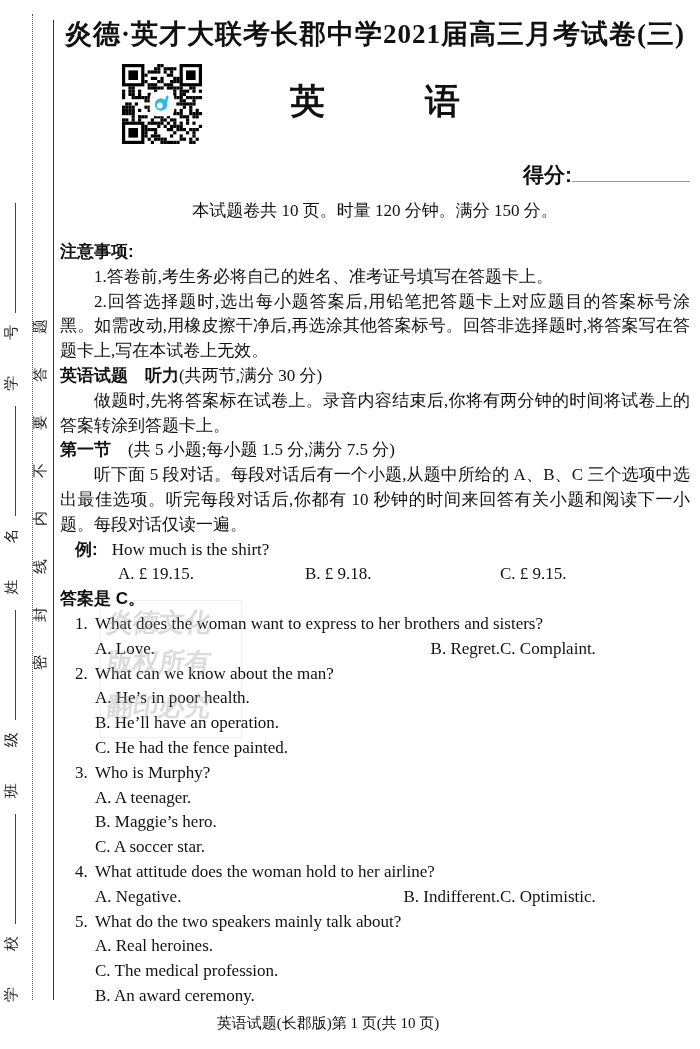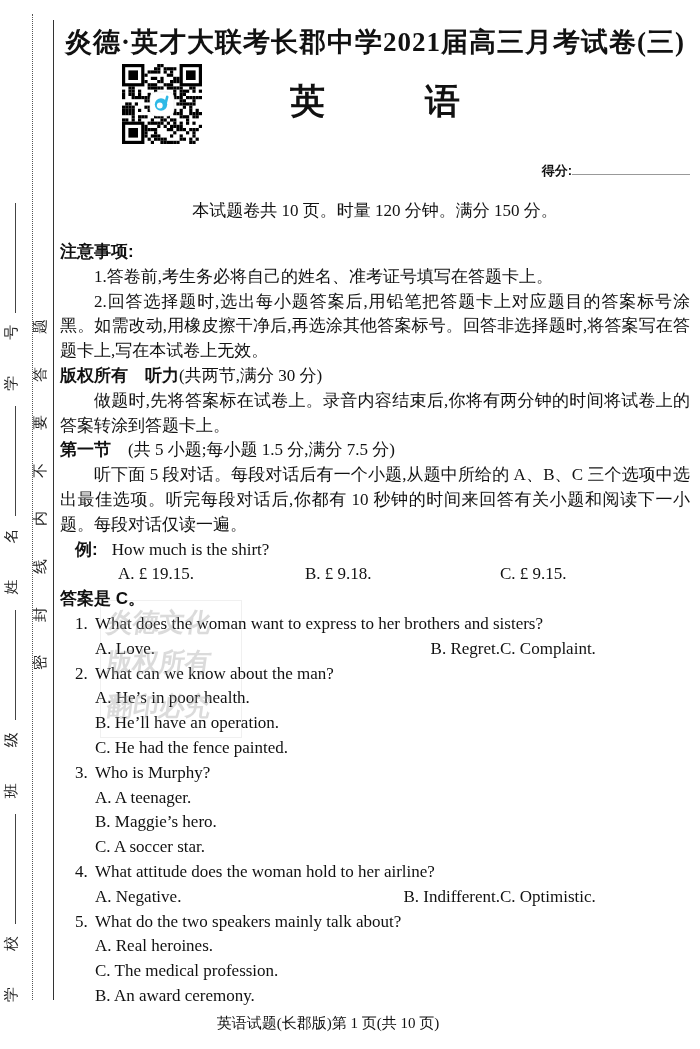--- a/index.html
+++ b/index.html
@@ -18,31 +18,31 @@
   .fields-strip .flabel { letter-spacing:36px; color:#222; }
   .fields-strip .fline { display:inline-block; width:110px; border-bottom:1.2px solid #444; height:14px; margin-left:-24px; }
   .seal-strip { left:31px; top:1000px; width:1000px; height:20px; font-size:15px; color:#222; }
   .seal-strip .seal-text { margin-left:330px; letter-spacing:33px; }
   .dotted-line { position:absolute; left:32px; top:14px; height:986px; width:0; border-left:1.5px dotted #555; }
   .solid-line  { position:absolute; left:53px; top:20px; height:980px; width:0; border-left:1.2px solid #333; }
 
   
   .panel { position:absolute; left:60px; top:0; width:630px; height:1049px; }
 
-  .header-title { position:absolute; top:24px; left:0; width:100%; text-align:center;
+  .header-title { position:absolute; top:16px; left:0; width:100%; text-align:center;
     font-size:27px; font-weight:900; letter-spacing:1px; white-space:nowrap;
     font-family:"Liberation Serif","DejaVu Serif",serif; }
 
   .qr { position:absolute; left:62px; top:64px; width:80px; height:80px; }
 
   .subject-title { position:absolute; top:78px; left:0; width:100%; display:flex;
     justify-content:center; gap:100px; font-size:35px; font-weight:bold;
     font-family:"Liberation Sans","DejaVu Sans",sans-serif; }
 
-  .score-row { position:absolute; top:161px; right:0; font-size:13px; }
+  .score-row { position:absolute; top:161px; right:0; font-size:21px; }
   .score-row .score-underline { display:inline-block; width:118px; height:14px; border-bottom:1.5px solid #999; }
 
   .paper-info { position:absolute; top:199px; left:0; width:100%; text-align:center; font-size:17px; }
 
   .flow { position:absolute; top:240px; left:0; width:630px; line-height:24.8px; }
   .flow p { margin:0; }
   .indent { text-indent:2em; text-align:justify; }
   .q-line { padding-left:15px; }
   .q-num { display:inline-block; min-width:20px; }
   .opt-stack { padding-left:35px; }
@@ -314,21 +314,21 @@
     <span class="hei">得分:</span><span class="score-underline"></span>
   </div>
 
   <div class="paper-info">本试题卷共 10 页。时量 120 分钟。满分 150 分。</div>
 
   <div class="flow">
     <p class="hei">注意事项:</p>
     <p class="indent">1.答卷前,考生务必将自己的姓名、准考证号填写在答题卡上。</p>
     <p class="indent">2.回答选择题时,选出每小题答案后,用铅笔把答题卡上对应题目的答案标号涂黑。如需改动,用橡皮擦干净后,再选涂其他答案标号。回答非选择题时,将答案写在答题卡上,写在本试卷上无效。</p>
 
-    <p><span class="hei">版权所有　听力</span><span>(共两节,满分 30 分)</span></p>
+    <p><span class="hei">英语试题　听力</span><span>(共两节,满分 30 分)</span></p>
     <p class="indent">做题时,先将答案标在试卷上。录音内容结束后,你将有两分钟的时间将试卷上的答案转涂到答题卡上。</p>
 
     <p><span class="hei">第一节</span><span>　(共 5 小题;每小题 1.5 分,满分 7.5 分)</span></p>
     <p class="indent">听下面 5 段对话。每段对话后有一个小题,从题中所给的 A、B、C 三个选项中选出最佳选项。听完每段对话后,你都有 10 秒钟的时间来回答有关小题和阅读下一小题。每段对话仅读一遍。</p>
 
     <p class="q-line"><span class="hei">例:</span><span class="ex-question">How much is the shirt?</span></p>
     <div class="opt-row-ex">
       <span class="oc1">A.  £ 19.15.</span>
       <span class="oc2">B.  £ 9.18.</span>
       <span class="oc3">C.  £ 9.15.</span>

